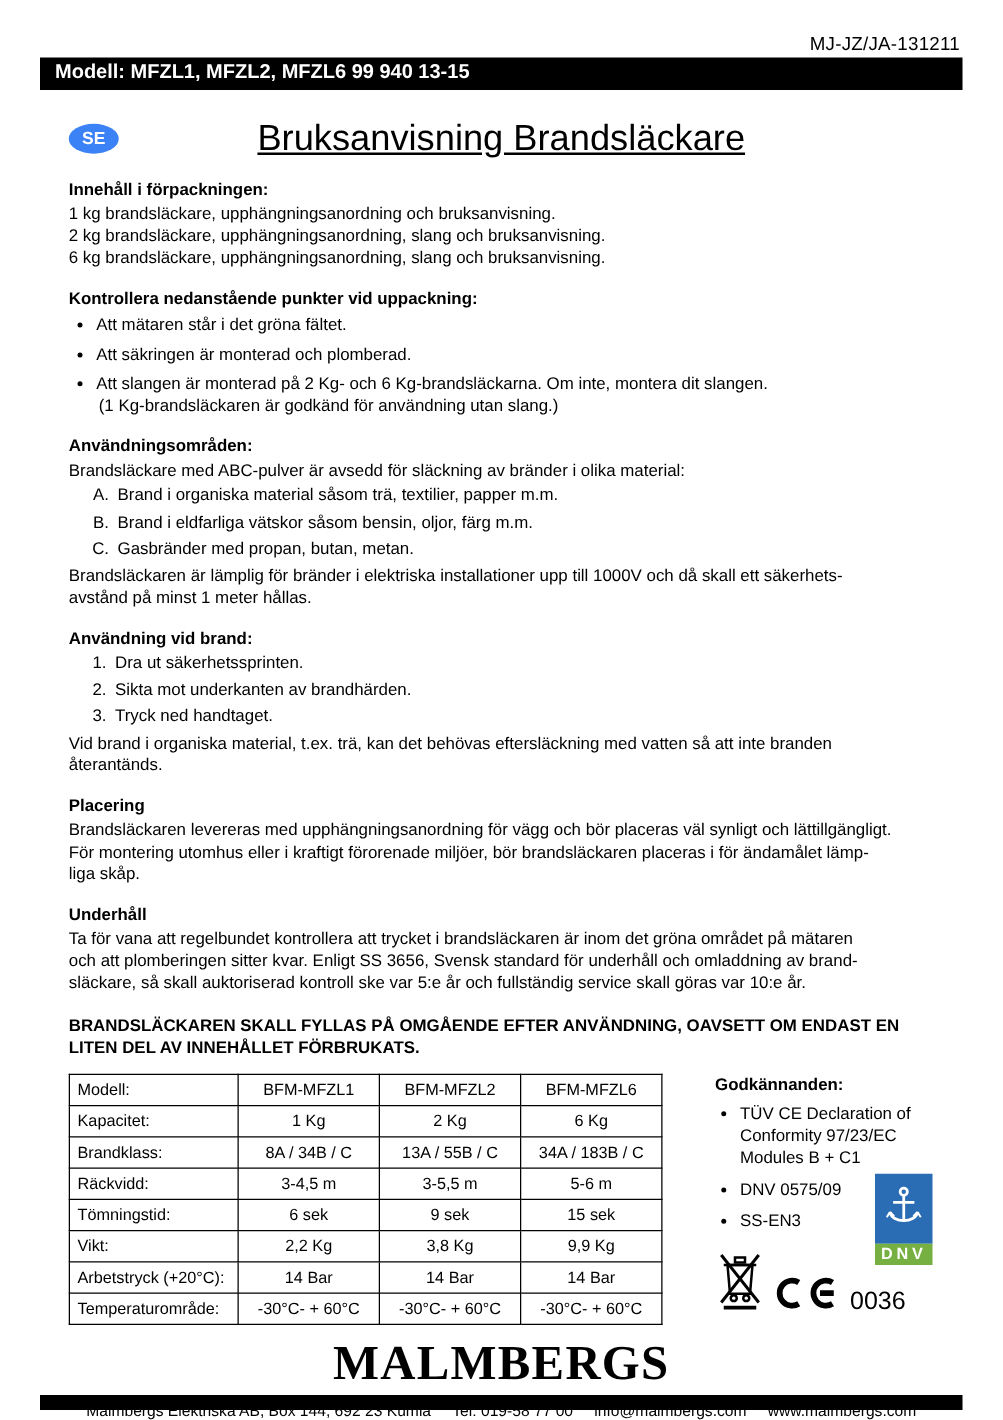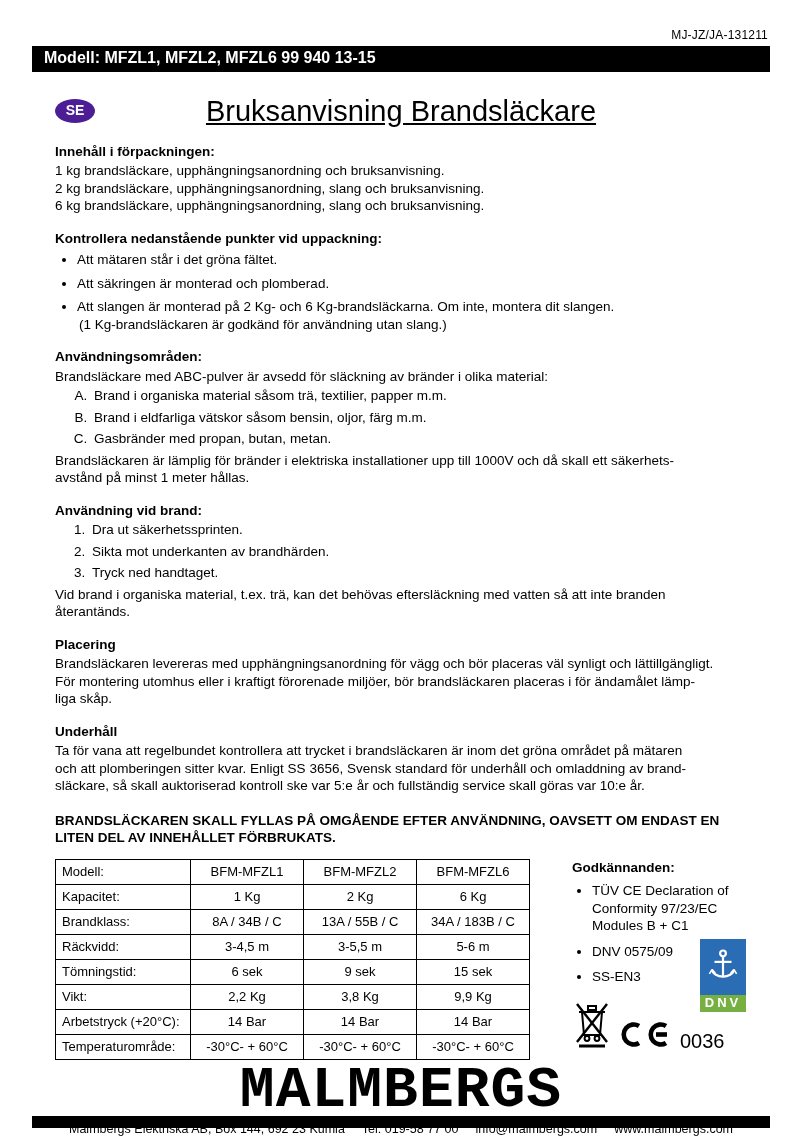--- a/index.html
+++ b/index.html
@@ -2,28 +2,28 @@
 <html><head>
 <meta charset="utf-8">
 <style>
   html,body { margin:0; padding:0; background:#ffffff; }
   .page {
     position:relative; width:802px; height:1136px; overflow:hidden;
     background:#ffffff; color:#000;
     font-family:"Liberation Sans", sans-serif; font-size:13.5px; line-height:17.5px;
     box-sizing:border-box;
   }
-  .doc-ref { position:absolute; top:27px; right:34px; font-size:12px; letter-spacing:.2px; }
+  .doc-ref { position:absolute; top:27px; right:34px; font-size:15px; letter-spacing:.2px; }
   .model-bar {
     margin:46px 32px 0 32px; background:#000; color:#fff;
     font-weight:bold; font-size:16px; padding:3px 12px 5px 12px;
   }
   .title-row { display:flex; align-items:center; margin:22px 55px 2px 55px; }
   .se-badge {
-    flex:none; width:40px; height:24px; background:#4c1d95; color:#fff;
+    flex:none; width:40px; height:24px; background:#3b82f6; color:#fff;
     border-radius:50%; display:flex; align-items:center; justify-content:center;
     font-weight:bold; font-size:14px;
   }
   .doc-title { flex:1; text-align:center; font-size:29px; line-height:34px; padding-right:40px;text-decoration:underline; }
   .content { margin:0 55px; }
   .sec { margin-top:15px; }
   .sec-heading { font-weight:bold; margin:0 0 2px 0; }
   .line { margin:0; }
   ul.dots { list-style:disc; margin:4px 0 0 0; padding-left:22px; }
   ul.dots li { margin-bottom:6px; }
@@ -44,22 +44,22 @@
   .approvals-heading { font-weight:bold; margin:0 0 2px 0; }
   ul.appr { list-style:disc; margin:6px 0 0 0; padding-left:20px; width:170px; }
   ul.appr li { margin-bottom:8px; }
   .cert-row { display:flex; align-items:flex-end; gap:9px; margin-top:14px; margin-left:2px; }
   .ce-number { font-size:20px; line-height:16px; padding-bottom:3px; }
   .dnv-box { position:absolute; top:80px; right:16px; width:46px; }
   .dnv-blue { height:56px; display:flex; align-items:center; justify-content:center; }
   .dnv-green { height:17px; color:#fff; font-weight:bold; font-size:13px;
                display:flex; align-items:center; justify-content:center; letter-spacing:3px; }
   .brand-logo {
-    text-align:center; font-family:Liberation Mono, monospace; font-weight:bold;
-    font-size:58px; line-height:46px; margin-top:8px; letter-spacing:1px;
+    text-align:center; font-family:Liberation Serif, serif; font-weight:bold;
+    font-size:39px; line-height:46px; margin-top:8px; letter-spacing:1px;
   }
   .address-row { display:flex; justify-content:center; gap:17px; font-size:12.5px; margin-top:7px; }
   .bottom-bar { position:absolute; bottom:8px; left:32px; right:32px; height:12px; background:#000; }
 </style>
 </head>
 <body>
 
 <div class="page">
 
   <div class="doc-ref">MJ-JZ/JA-131211</div>

